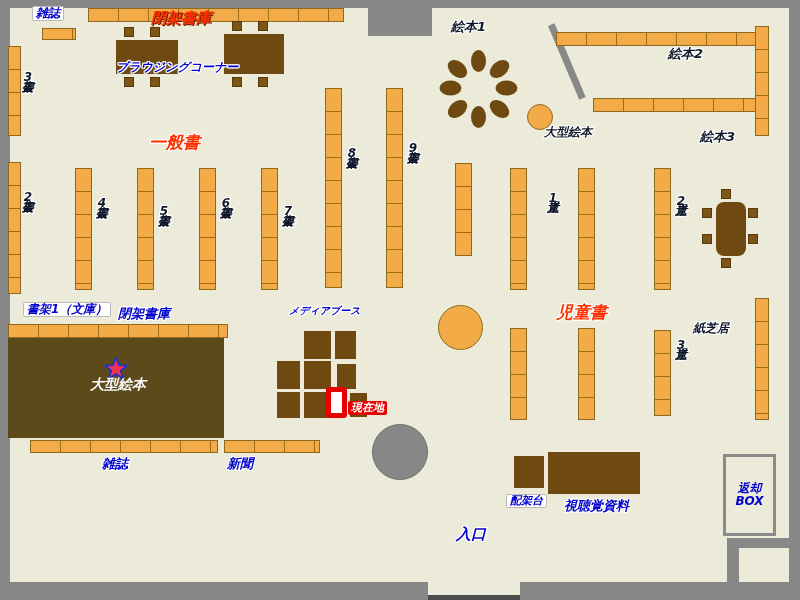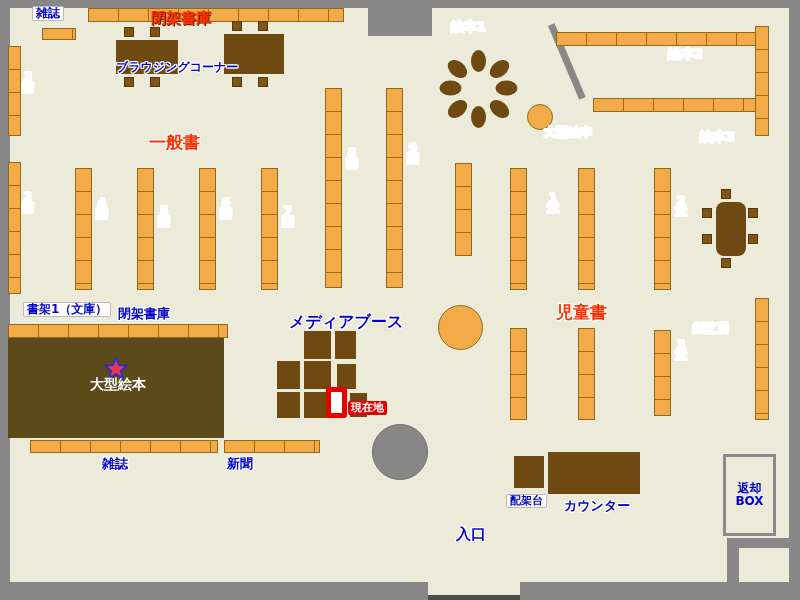--- a/index.html
+++ b/index.html
@@ -7,22 +7,22 @@
        font-family:"DejaVu Sans","Liberation Sans",sans-serif;}
   .el{position:absolute;box-sizing:border-box;}
   .floor{background:#ecead9;}
   .wall{background:#888;}
   .sh{background-color:#f3ab48;border:1px solid #8f6a1d;}
   .shv{background-image:repeating-linear-gradient(to bottom,rgba(0,0,0,0) 0 22px,#a06b15 22px 23px);}
   .shh{background-image:repeating-linear-gradient(to right,rgba(0,0,0,0) 0 29px,#a06b15 29px 30px);}
   .fur{background:#6e4a12;}
   .chair{width:10px;height:10px;background:#7c5517;border:1px solid #59390a;}
   .petal{width:15px;height:22px;background:#6e4a12;border-radius:50%;}
-  .lbl{font-weight:bold;white-space:nowrap;line-height:1.1;}
-  .g{color:#ffffff;font-size:13px;}
+  .lbl{font-weight:bold;white-space:nowrap;line-height:1.1;font-style:italic;}
+  .g{color:#0f172a;font-size:13px;}
   .b{color:#0000cc;font-size:13px;}
   .r{color:#ff3000;}
   .halo{text-shadow:-1px -1px 0 #fff,1px -1px 0 #fff,-1px 1px 0 #fff,1px 1px 0 #fff,
         -1px 0 0 #fff,1px 0 0 #fff,0 -1px 0 #fff,0 1px 0 #fff;}
   .vt{writing-mode:vertical-rl;text-orientation:upright;line-height:1;}
   .wbox{background:#fff;border:1px solid #bbb;border-radius:2px;padding:0 3px;}
   .circle{border-radius:50%;}
 </style>
 </head>
 <body>
@@ -133,22 +133,22 @@
   <div class="el lbl g halo vt" style="left:282px;top:204px;font-size:12px;">書架7</div>
   <div class="el lbl g halo vt" style="left:346px;top:146px;font-size:12px;">書架8</div>
   <div class="el lbl g halo vt" style="left:407px;top:141px;font-size:12px;">書架9</div>
   <div class="el lbl g halo vt" style="left:547px;top:191px;font-size:12px;">児童1</div>
   <div class="el lbl g halo vt" style="left:675px;top:194px;font-size:12px;">児童2</div>
   <div class="el lbl g halo vt" style="left:675px;top:338px;font-size:12px;">児童3</div>
   <div class="el lbl g halo" style="left:693px;top:322px;font-size:12px;">紙芝居</div>
   <div class="el lbl r halo" style="left:556px;top:303px;font-size:17px;">児童書</div>
   <div class="el lbl b wbox" style="left:23px;top:302px;font-size:12px;">書架1（文庫）</div>
   <div class="el lbl b halo" style="left:118px;top:307px;">閉架書庫</div>
-  <div class="el lbl b halo" style="left:289px;top:313px;font-size:16px;">メディアブース</div>
+  <div class="el lbl b halo" style="left:289px;top:305px;font-size:10px;">メディアブース</div>
   <div class="el lbl" style="left:90px;top:377px;font-size:14px;color:#fff;">大型絵本</div>
   <div class="el lbl" style="left:348px;top:401px;font-size:11px;color:#fff;background:#e60000;padding:1px 3px;border-radius:2px;">現在地</div>
   <div class="el lbl b halo" style="left:102px;top:457px;">雑誌</div>
   <div class="el lbl b halo" style="left:227px;top:457px;">新聞</div>
   <div class="el lbl b wbox" style="left:506px;top:494px;font-size:11px;">配架台</div>
-  <div class="el lbl b halo" style="left:564px;top:499px;">カウンター</div>
+  <div class="el lbl b halo" style="left:564px;top:499px;">視聴覚資料</div>
   <div class="el lbl b halo" style="left:456px;top:526px;font-size:15px;">入口</div>
 
 </div>
 
 </body></html>

